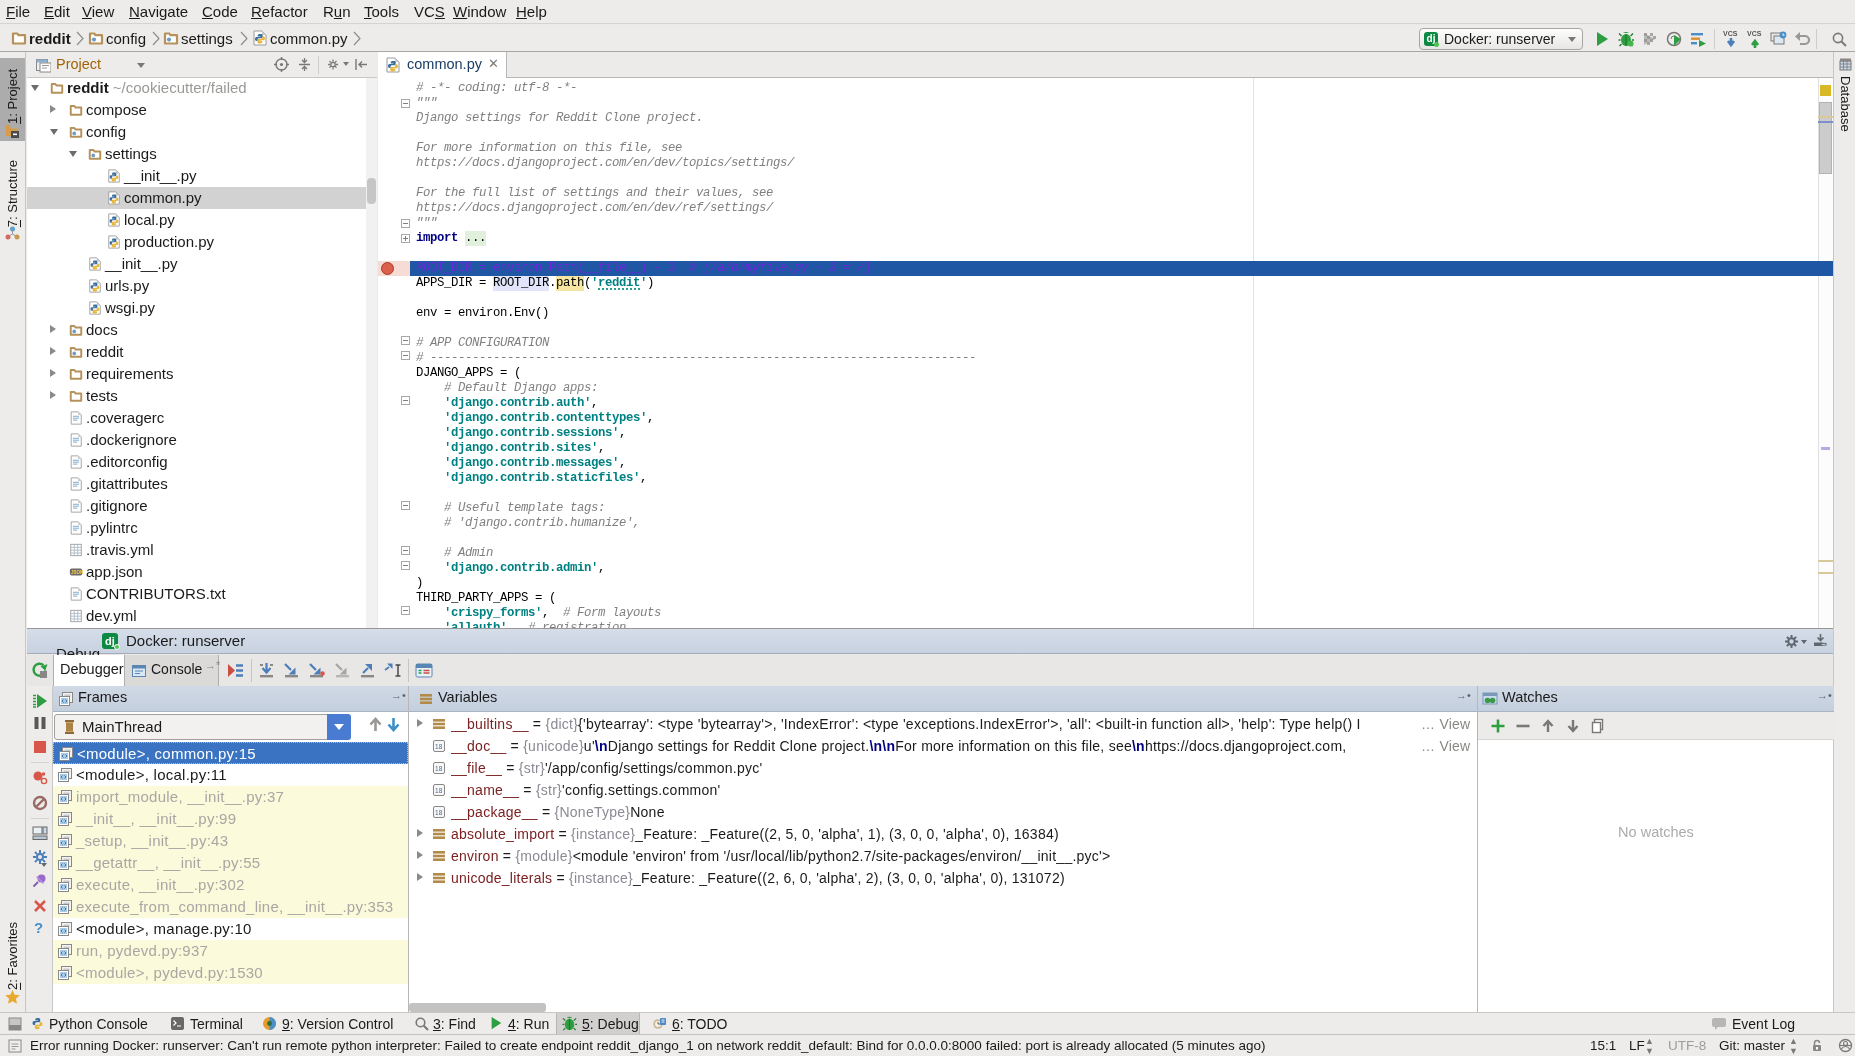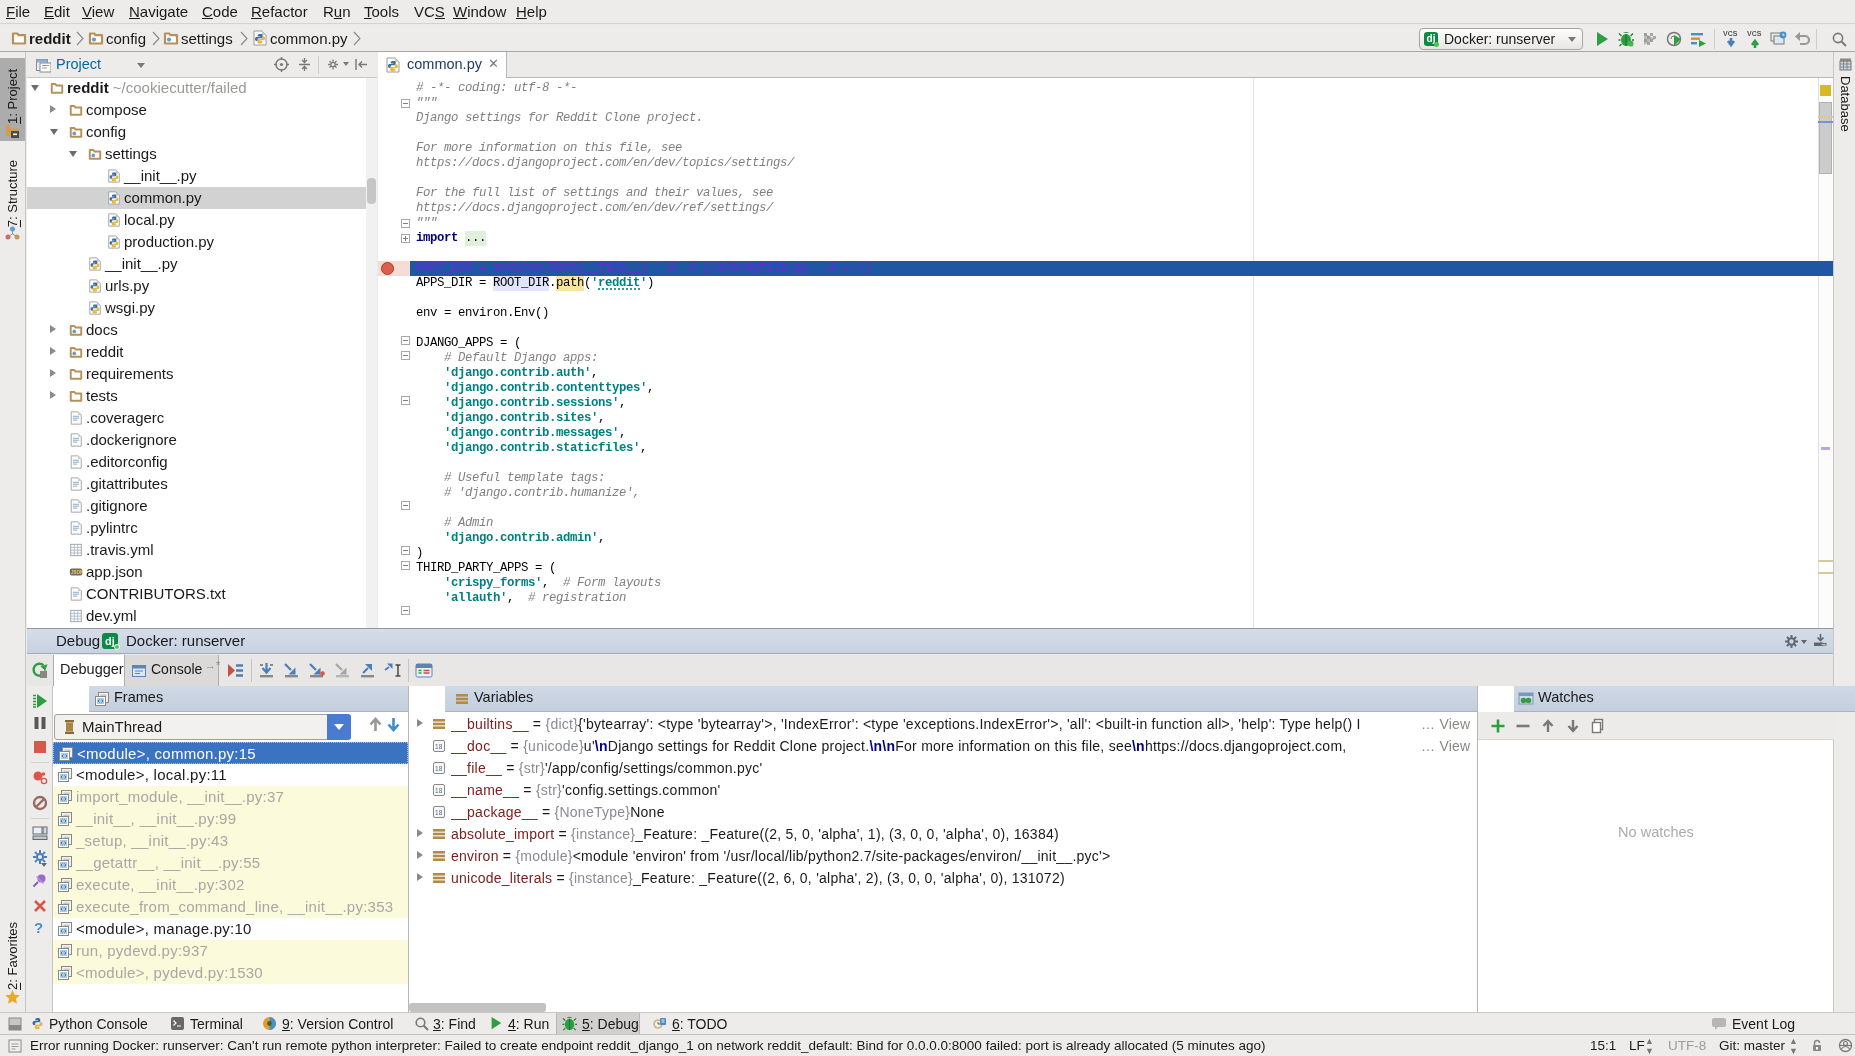--- a/index.html
+++ b/index.html
@@ -44,21 +44,21 @@
 .fold,.foldp { position:absolute; left:23px; width:9px; height:9px; border:1px solid #A8A8A8; background:#FFF; }
 .fold::after,.foldp::after { content:""; position:absolute; left:1px; top:3px; width:5px; height:1px; background:#808080; }
 .foldp::before { content:""; position:absolute; left:3px; top:1px; width:1px; height:5px; background:#808080; }
 #execline { position:absolute; left:32px; top:183px; width:1423px; height:15px; background:#2057A5; }
 #stripe { position:absolute; left:1440px; top:0; width:15px; height:550px; background:#FCFCFC; border-left:1px solid #E0E0E0; }
 #marginline { position:absolute; left:875px; top:0; width:1px; height:550px; background:#E3E3E3; }
 
 #dbghead { left:27px; top:628px; width:1806px; height:26px; background:linear-gradient(#D5DDE9,#C8D2E0); border-top:1px solid #9A9896; border-bottom:1px solid #A2ACBC; font-size:15px; }
 #dbgtools { left:27px; top:655px; width:1806px; height:31px; background:#E9E7E5; }
 #dbgstrip { left:27px; top:686px; width:26px; height:326px; background:#EDECEA; border-right:1px solid #C9C7C5; }
-.phead { position:absolute; height:26px; background:linear-gradient(#D0D9E5,#C4CFDE); border-bottom:1px solid #A8B4C4; font-size:14.5px;margin-left:36px; }
+.phead { position:absolute; height:26px; background:linear-gradient(#D0D9E5,#C4CFDE); border-bottom:1px solid #A8B4C4; font-size:14.5px; }
 #frames { left:53px; top:686px; width:355px; height:326px; background:#FFFFFF; }
 #variables { left:408px; top:686px; width:1069px; height:326px; background:#FFFFFF; border-left:1px solid #B9B7B5; }
 #watches { left:1477px; top:686px; width:356px; height:326px; background:#FFFFFF; border-left:1px solid #B9B7B5; }
 .frow { position:absolute; left:0; height:22px; line-height:22px; font-size:15px; white-space:nowrap; }
 .vrow { position:absolute; left:0; height:22px; line-height:22px; font-size:14px; white-space:nowrap; }
 .libf { background:#FBFADB; color:#A9A7A3; }
 .vname { color:#7B2121; }
 .vtype { color:#8A8A94; }
 .vtxt { position:absolute; left:42px; top:0; width:985px; overflow:hidden; height:22px; white-space:nowrap; }
 .view { position:absolute; left:1012px; top:0; color:#8A8886; }
@@ -251,21 +251,21 @@
 </defs>
 </svg>
 <div id="tree" class="abs">
 <div id="treehead">
  <svg class="abs" style="left:8px;top:5px" width="16" height="16" viewBox="0 0 16 16">
         <rect x="1.5" y="2.5" width="11" height="11" fill="#E8F0F8" stroke="#8A8886"></rect>
         <rect x="1.5" y="2.5" width="11" height="3" fill="#8AB0D0"></rect>
         <rect x="5" y="6" width="11" height="9" fill="#FFF" stroke="#8A8886"></rect>
         <path d="M7 8.5 h7 M7 11 h5" stroke="#9A9896"></path>
       </svg>
- <span class="abs" style="left:29px;top:4px;color:#0369a1">Project</span>
+ <span class="abs" style="left:29px;top:4px;color:#a16207">Project</span>
  <div class="abs" style="left:110px;top:11px;width:0;height:0;border-top:5px solid #7A7876;border-left:4px solid transparent;border-right:4px solid transparent"></div>
  <svg class="abs" style="left:247px;top:5px" width="15" height="15" viewBox="0 0 15 15">
         <circle cx="7.5" cy="7.5" r="5.5" fill="none" stroke="#7A7876" stroke-width="1.4"></circle>
         <circle cx="7.5" cy="7.5" r="1.6" fill="#7A7876"></circle>
         <path d="M7.5 0 v3 M7.5 12 v3 M0 7.5 h3 M12 7.5 h3" stroke="#7A7876" stroke-width="1.4"></path>
       </svg>
  <svg class="abs" style="left:270px;top:5px" width="15" height="15" viewBox="0 0 15 15">
         <path d="M7.5 1 v4 M5 3 l2.5 2.5 L10 3 M7.5 14 v-4 M5 12 l2.5-2.5 L10 12 M2 7.5 h11" stroke="#7A7876" stroke-width="1.3" fill="none"></path>
       </svg>
  <div class="abs" style="left:291px;top:4px;width:1px;height:18px;background:#CFCDCB"></div>
@@ -486,20 +486,22 @@
 For the full list of settings and their values, see
 https://docs.djangoproject.com/en/dev/ref/settings/
 """</span>
 <span class="kw">import</span> ...
 
 <span class="exl">ROOT_DIR = environ.Path(__file__) - 3  <i># (/a/b/myfile.py - 3 = /)</i></span>
 APPS_DIR = ROOT_DIR.path(<span class="str">'reddit'</span>)
 
 env = environ.Env()
 
+<span class="cmt"># APP CONFIGURATION
+# ------------------------------------------------------------------------------</span>
 DJANGO_APPS = (
     <span class="cmt"># Default Django apps:</span>
     <span class="str">'django.contrib.auth'</span>,
     <span class="str">'django.contrib.contenttypes'</span>,
     <span class="str">'django.contrib.sessions'</span>,
     <span class="str">'django.contrib.sites'</span>,
     <span class="str">'django.contrib.messages'</span>,
     <span class="str">'django.contrib.staticfiles'</span>,
 
     <span class="cmt"># Useful template tags:
@@ -507,21 +509,21 @@
 
     <span class="cmt"># Admin</span>
     <span class="str">'django.contrib.admin'</span>,
 )
 THIRD_PARTY_APPS = (
     <span class="str">'crispy_forms'</span>,  <span class="cmt"># Form layouts</span>
     <span class="str">'allauth'</span>,  <span class="cmt"># registration</span></pre>
 </div>
 </div>
 <div id="dbghead" class="abs">
- <span class="abs" style="left:29px;top:3px">Debug</span>
+ <span class="abs" style="left:29px;top:16px">Debug</span>
  <div class="abs" style="left:75px;top:4px;width:16px;height:16px;background:#0C8A43;border-radius:3px;color:#fff;font-size:11px;font-weight:bold;text-align:center;line-height:16px">dj</div>
  <div class="abs" style="left:87px;top:15px;width:6px;height:6px;background:#51C151;border-radius:50%;border:1px solid #fff"></div>
  <span class="abs" style="left:99px;top:3px">Docker: runserver</span>
  <svg class="abs" style="left:1757px;top:5px" width="15" height="15" viewBox="0 0 15 15">
       <circle cx="7.5" cy="7.5" r="3.2" fill="none" stroke="#5F676F" stroke-width="2"></circle>
       <path d="M7.5 1 V4 M7.5 11 v3 M1 7.5 h3 M11 7.5 h3 M2.9 2.9 L5 5 M10 10 l2.1 2.1 M12.1 2.9 L10 5 M5 10 l-2.1 2.1" stroke="#5F676F" stroke-width="2"></path>
     </svg>
  <div class="abs" style="left:1774px;top:11px;width:0;height:0;border-top:4px solid #5F676F;border-left:3.5px solid transparent;border-right:3.5px solid transparent"></div>
  <svg class="abs" style="left:1786px;top:4px" width="15" height="15" viewBox="0 0 15 15">
       <path d="M7.5 1 v6 M4.5 4.5 l3 3 3-3" stroke="#5F676F" stroke-width="1.6" fill="none"></path>

